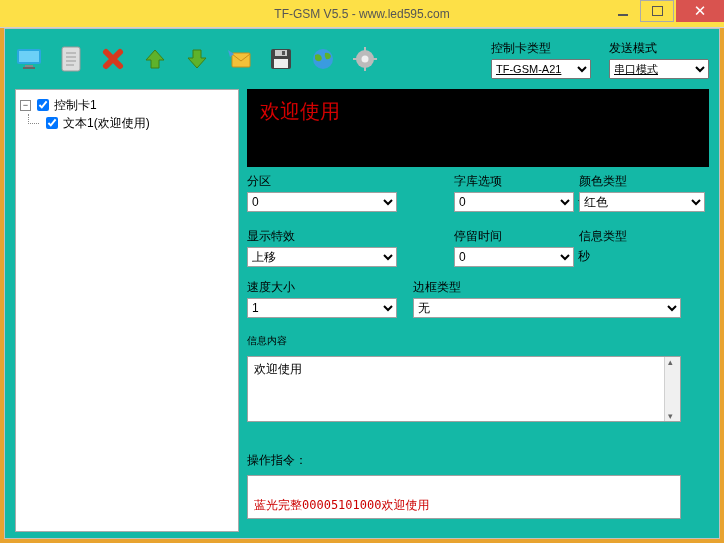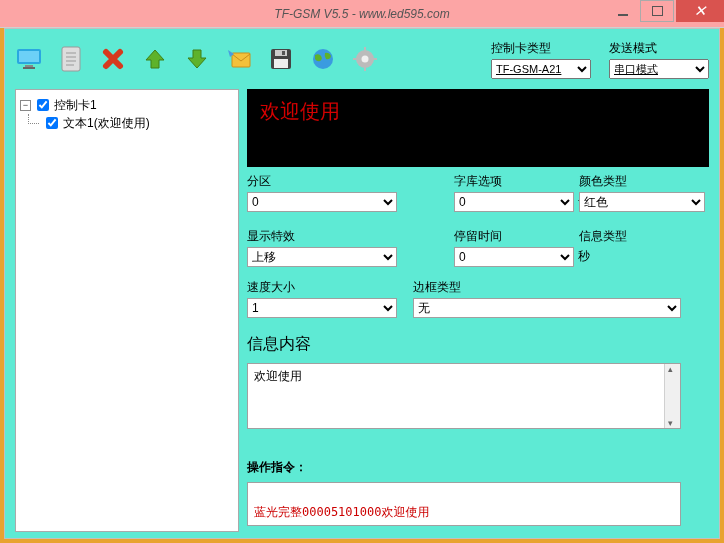--- a/index.html
+++ b/index.html
@@ -1,26 +1,26 @@
 <!DOCTYPE html>
 <html><head>
 <meta charset="utf-8">
 <style>
   * { box-sizing: border-box; }
   body { margin:0; font-family:"Microsoft YaHei","SimSun",Arial,sans-serif; font-size:12px; background:#e8a330; }
   .window { width:724px; height:543px; background:#e8a330; position:relative; }
-  .titlebar { height:28px; background:#fca5a5; display:flex; align-items:center; justify-content:center; position:relative; border-bottom:1px solid #d0d0d0;font-style:italic; }
+  .titlebar { height:28px; background:#fde047; display:flex; align-items:center; justify-content:center; position:relative; border-bottom:1px solid #d0d0d0; }
   .titlebar .title { color:#555; font-size:12px; }
   .winbtns { position:absolute; right:0; top:0; display:flex; }
   .winbtn { width:34px; height:22px; display:flex; align-items:center; justify-content:center; font-size:13px; color:#333; }
   .winbtn.close { background:#d9534f; width:48px; height:22px; color:#fff; font-size:15px; }
   .winbtn.max { border:1px solid #aaa; width:34px; height:22px; margin-right:2px; position:relative; }
   .winbtn.max::before { content:""; width:9px; height:8px; border:1px solid #555; position:absolute; }
   .winbtn.min::before { content:""; width:10px; height:0; border-top:2px solid #555; position:absolute; bottom:6px; }
-  .content { position:absolute; top:28px; left:4px; right:4px; bottom:4px; background:#5eead4; border:1px solid #c0c0c0; padding:8px 10px 6px 10px; }
+  .content { position:absolute; top:28px; left:4px; right:4px; bottom:4px; background:#14b8a6; border:1px solid #c0c0c0; padding:8px 10px 6px 10px; }
   .toolbar { display:flex; align-items:center; gap:18px; height:44px; }
   .toolbar .icons { display:flex; gap:14px; }
   .tb-icon { width:28px; height:28px; display:flex; align-items:center; justify-content:center; }
   svg { display:block; }
   .toolbar .sel-group { display:flex; flex-direction:column; gap:2px; font-size:12px; }
   .toolbar .sel-group select { width:100px; height:20px; font-size:11px;text-decoration:underline; }
   .toolbar .spacer { flex:1; }
   .body-layout { display:flex; margin-top:8px; gap:8px; height:calc(100% - 52px); }
   .tree-panel { width:238px; border:1px solid #aaa; background:#fff; padding:6px 4px; }
   .tree-node { display:flex; align-items:center; gap:2px; font-size:12px; line-height:18px; }
@@ -32,26 +32,26 @@
   .preview { height:78px; background:#000; border:1px solid #000; padding:8px 12px; }
   .preview-text { color:#d40000; font-size:20px; font-family:"SimSun",serif; }
   .form-grid { display:grid; grid-template-columns: 150px 150px 130px; column-gap:16px; row-gap:4px;gap:16px; }
   .form-row { margin-top:6px; display:flex; gap:16px; }
   .field label { display:block; font-size:12px; margin-bottom:2px; }
   .field select,.field input[type=text] { width:150px; height:20px; font-size:12px; background:#fff; border:1px solid #a0a0a0; }
   .field.w130 select { width:126px; }
   .field.inline { display:flex; align-items:flex-end; gap:4px;margin-left:41px; }
   .field.inline .suffix { font-size:12px; padding-bottom:2px; }
   .wide select { width:434px; }
-  .content-label { margin-top:10px; font-size:16px; }
+  .content-label { margin-top:10px; font-size:10px; }
   .content-box { margin-top:2px; width:434px; height:66px; border:1px solid #a0a0a0; background:#fff; padding:4px 6px; font-size:12px; position:relative; }
   .content-box .scroll-stub { position:absolute; right:0; top:0; bottom:0; width:16px; background:#f0f0f0; border-left:1px solid #d0d0d0; }
   .content-box .scroll-stub::before { content:"▴"; position:absolute; top:0; left:3px; font-size:9px; color:#666;}
   .content-box .scroll-stub::after { content:"▾"; position:absolute; bottom:0; left:3px; font-size:9px; color:#666;}
-  .op-label { margin-top:24px; font-size:12px;font-weight:bold; }
+  .op-label { margin-top:24px; font-size:12px; }
   .op-box { width:434px; height:24px; border:1px solid #a0a0a0; background:#fff; padding:21px 6px; font-size:12px; color:#c00; font-family:"SimSun",monospace; }
 </style>
 </head>
 <body>
 
 <div class="window">
   <div class="titlebar">
     <span class="title">TF-GSM V5.5 - www.led595.com</span>
     <div class="winbtns">
       <div class="winbtn min"></div>

